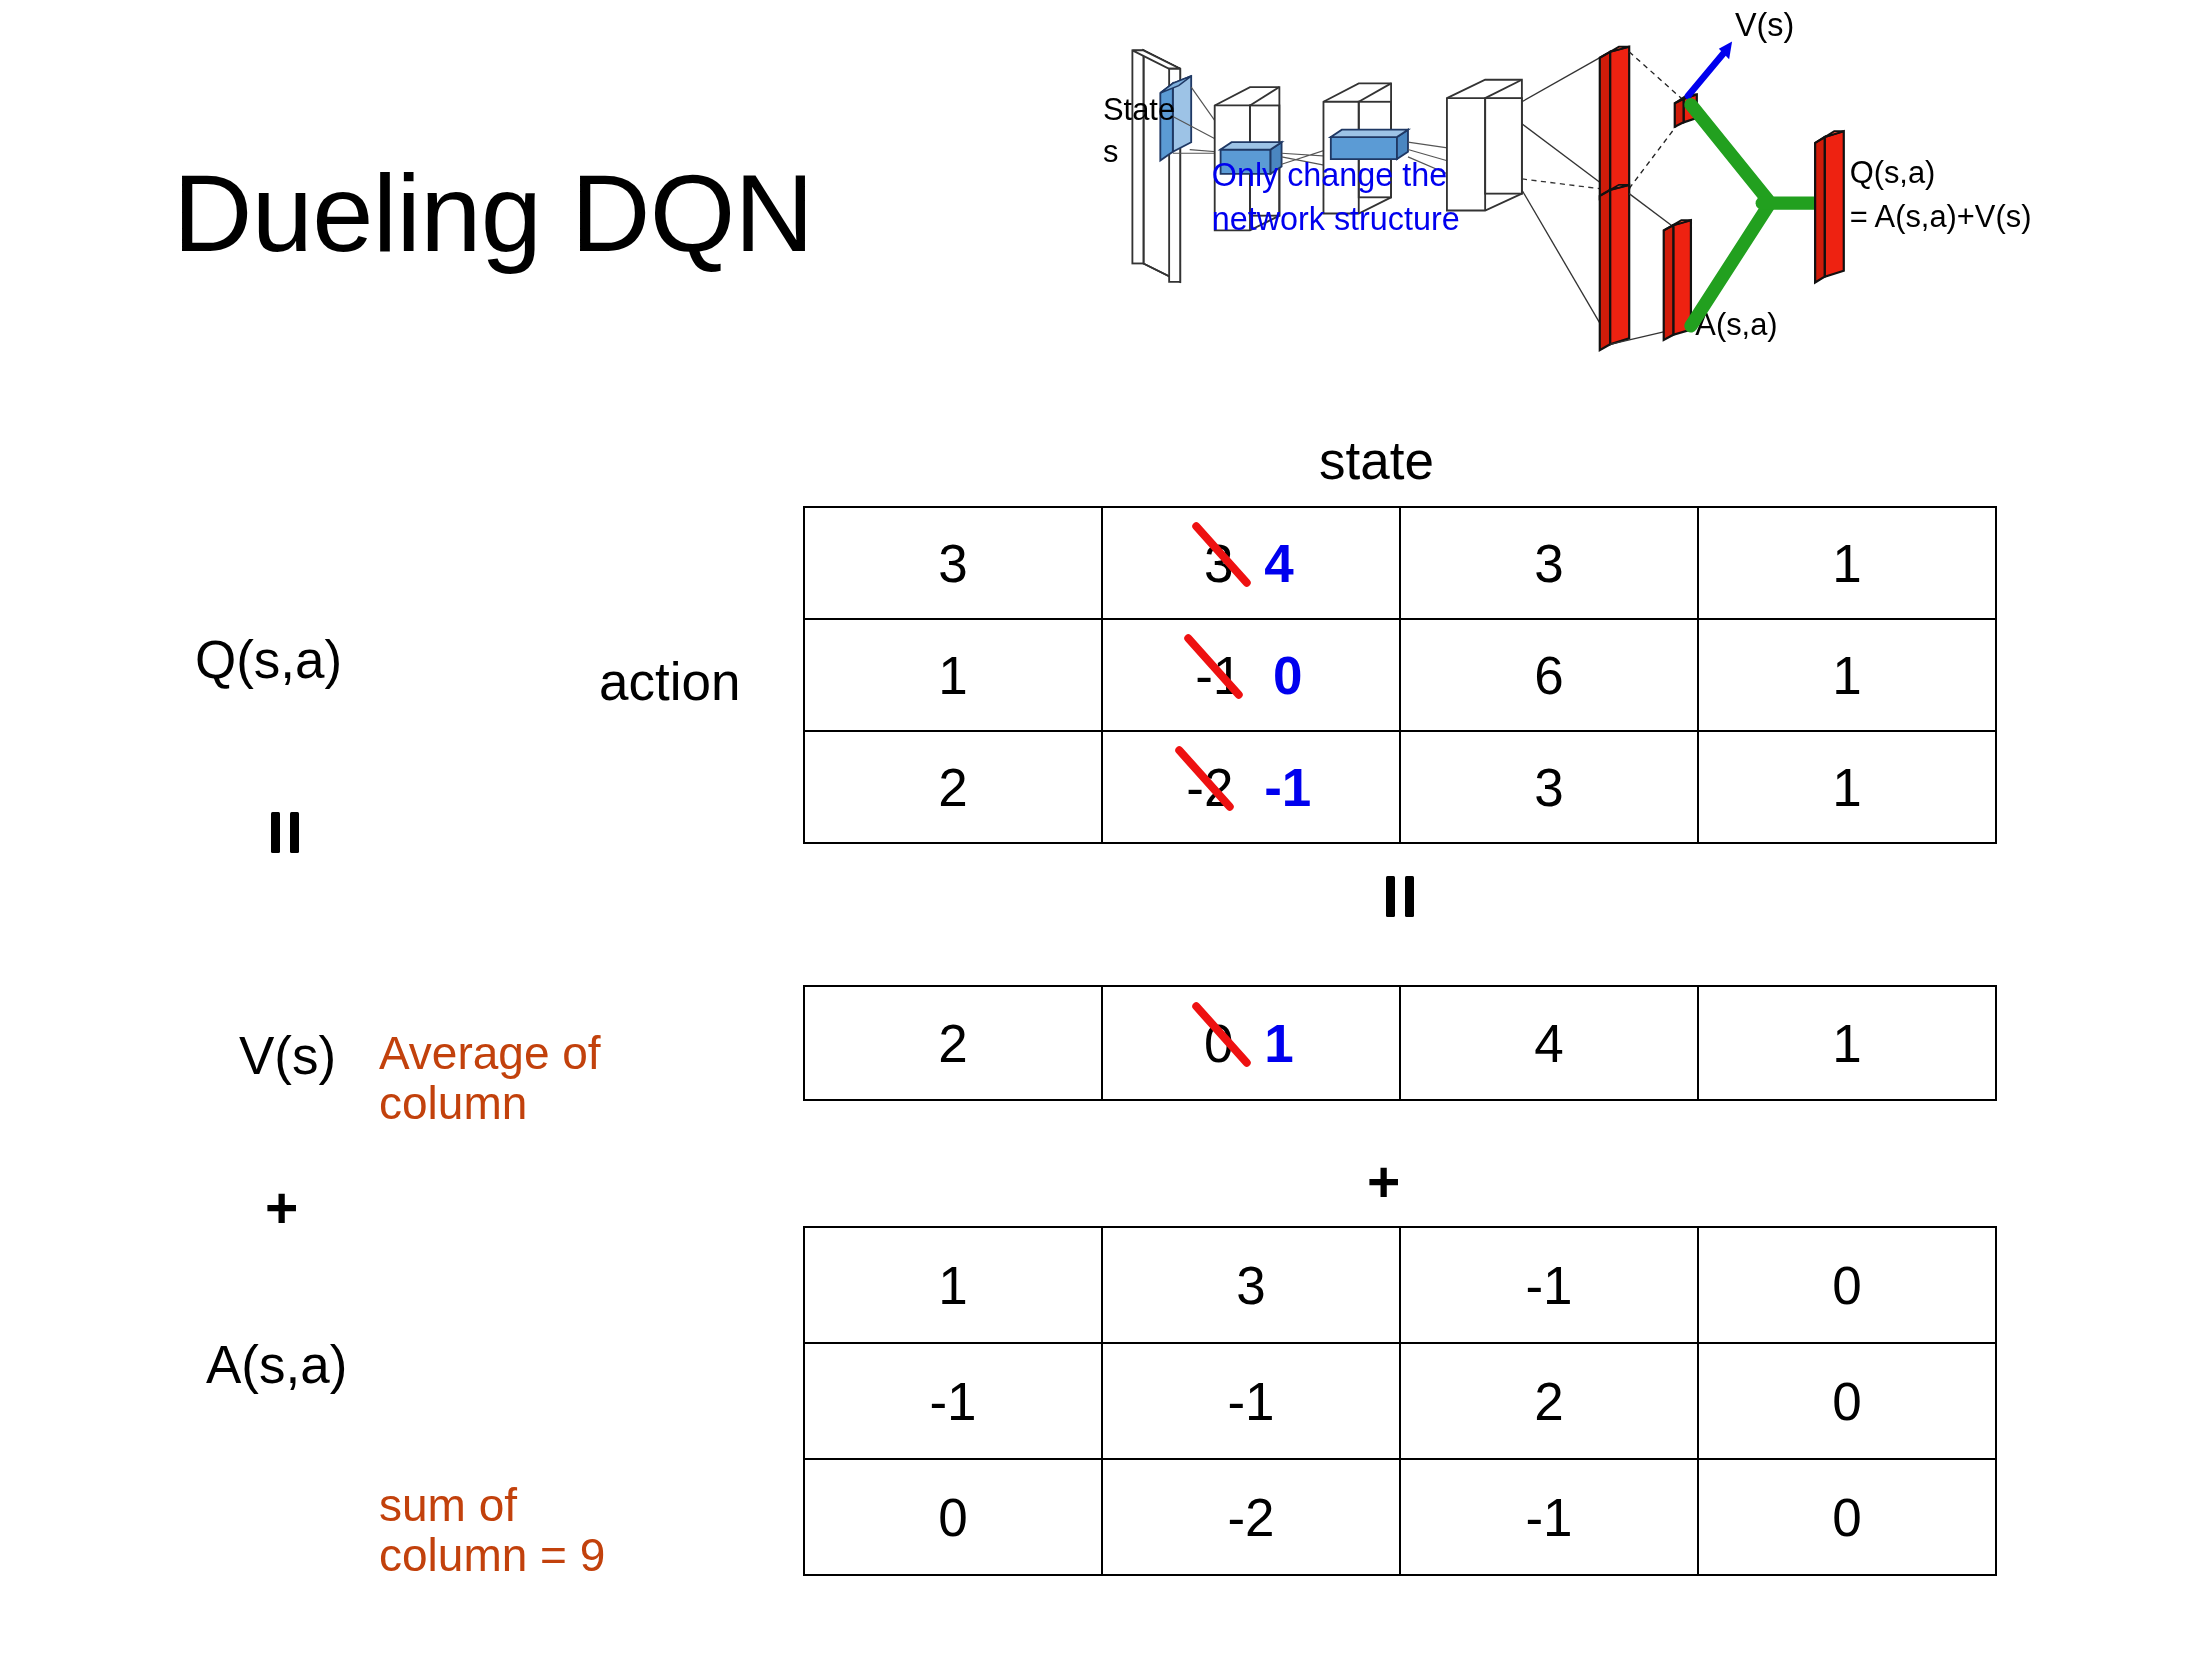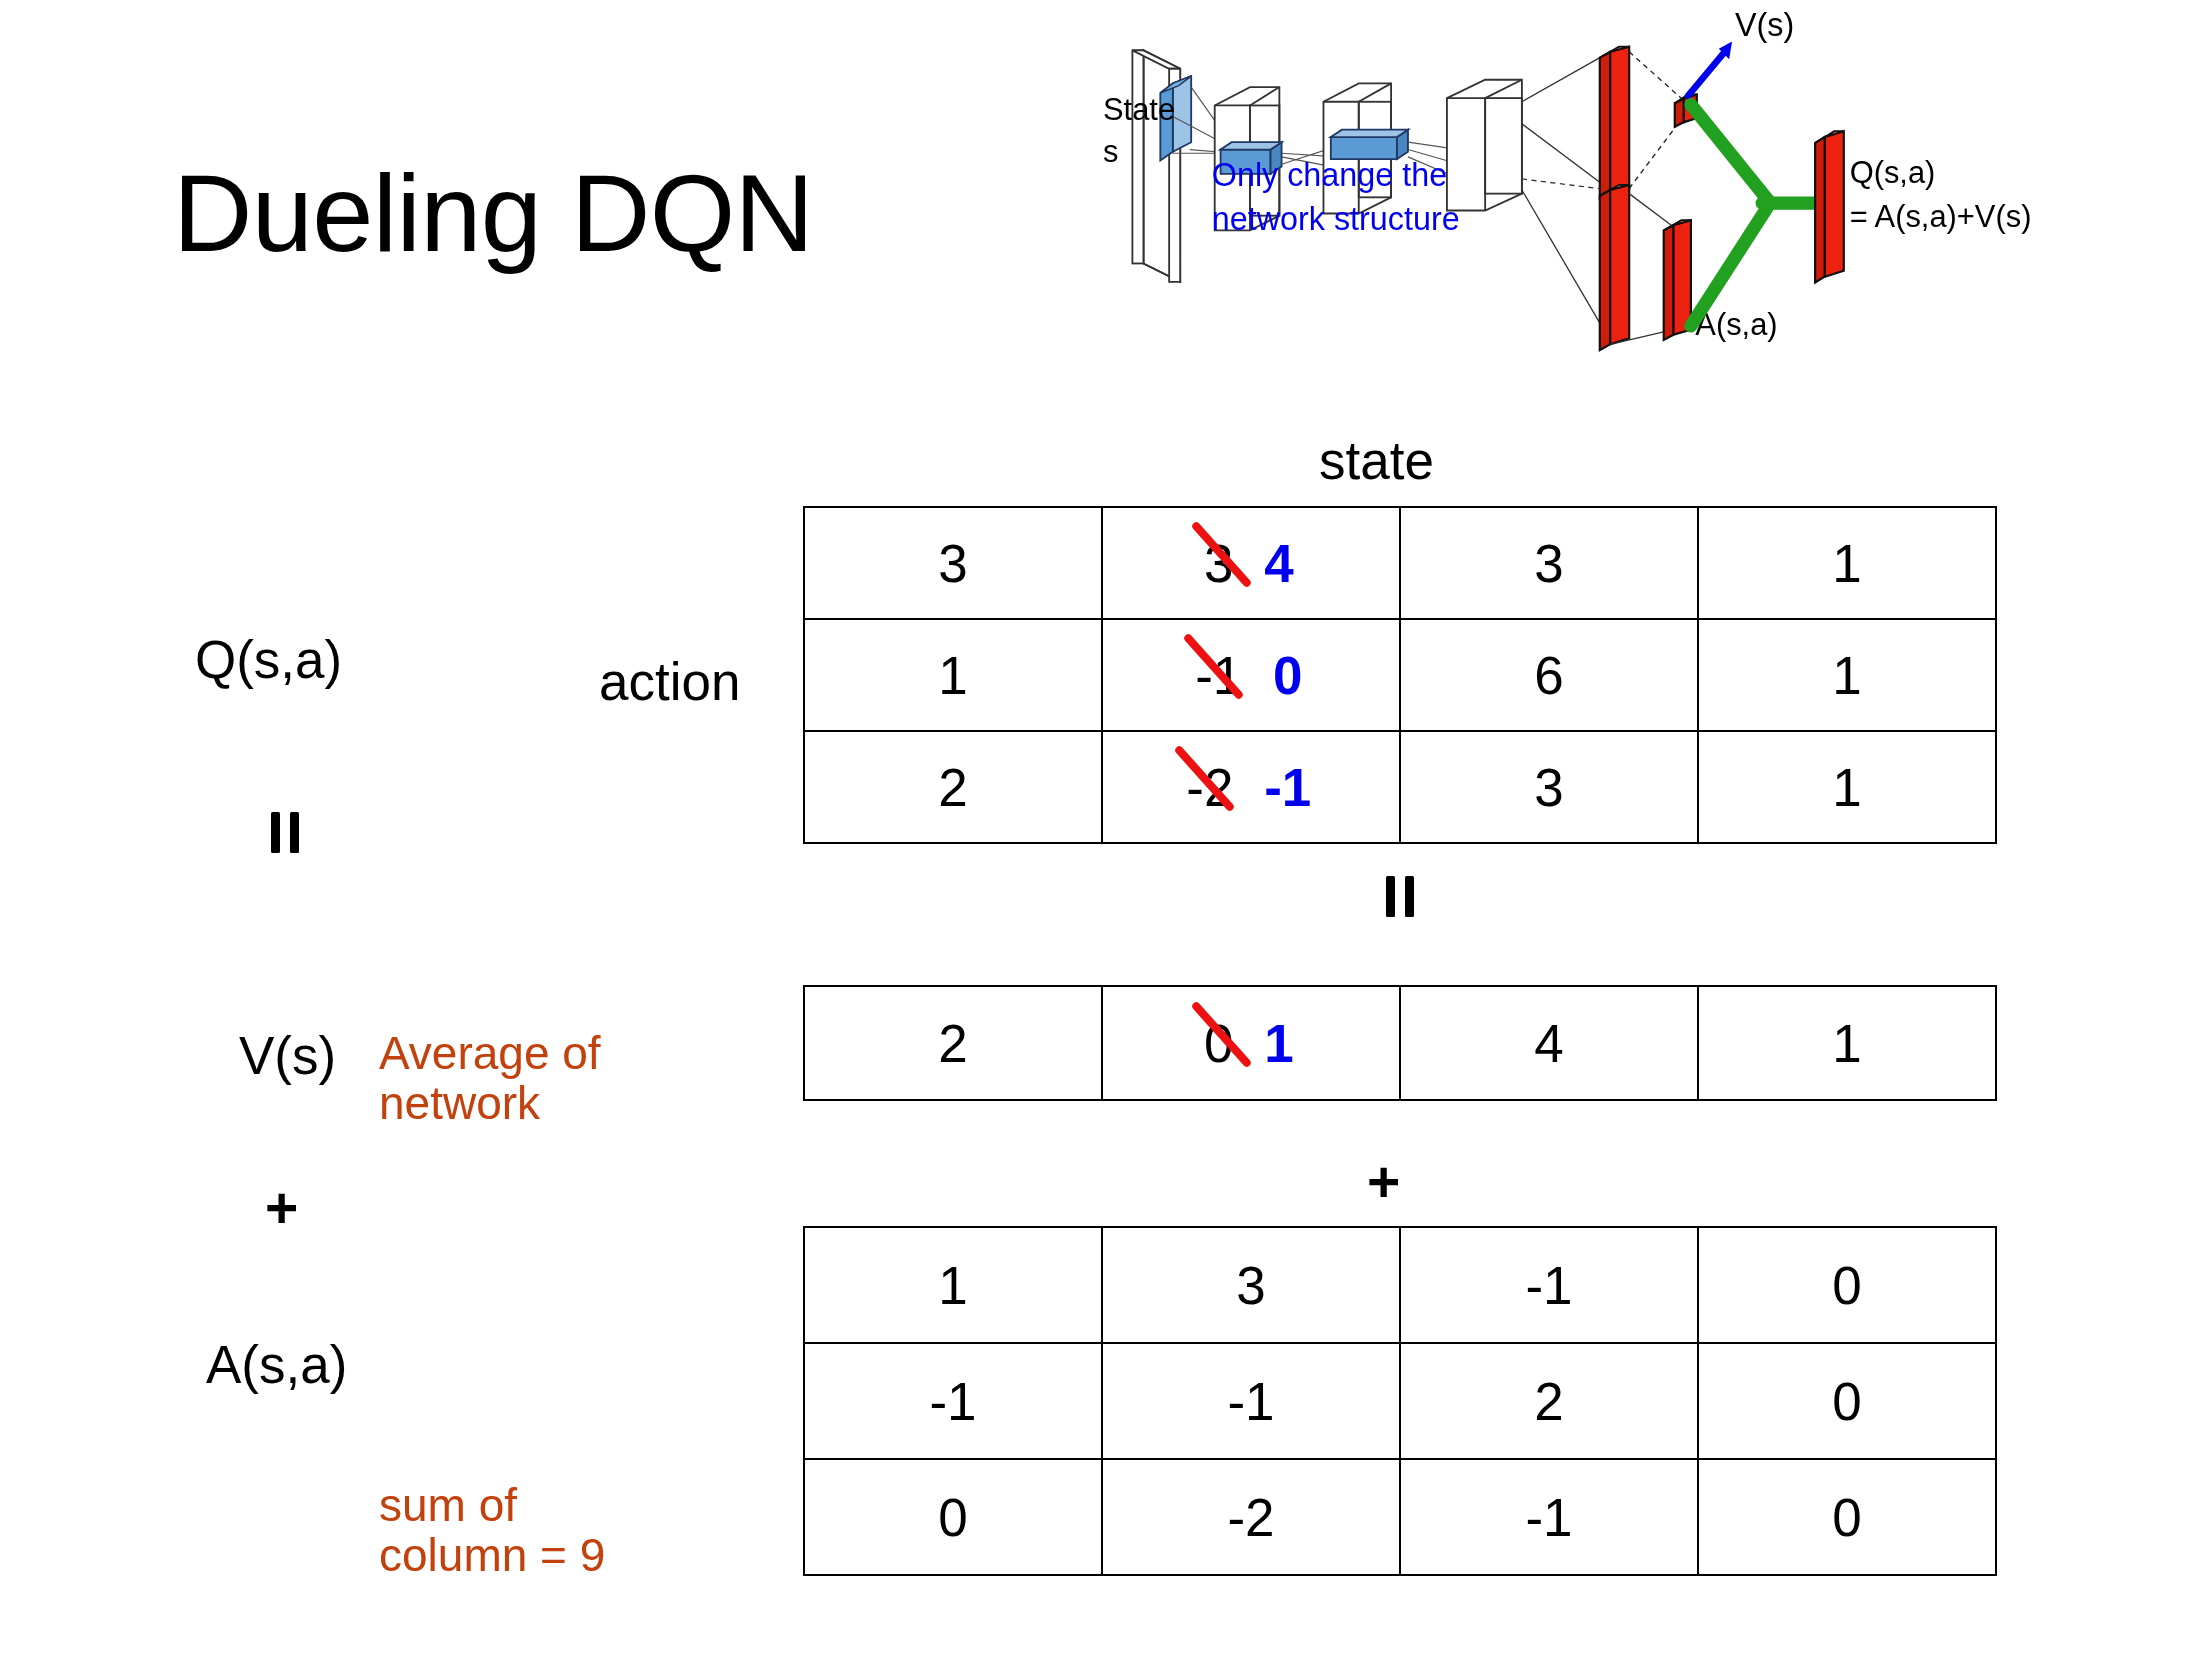--- a/index.html
+++ b/index.html
@@ -179,21 +179,21 @@
 
 <div class="abs eqrot" id="eq-left">
   <i></i>
     <i></i>
 </div>
 
 <div class="abs side-label" id="label-v">V(s)</div>
 
 <div class="abs blue-note" id="note-avg">
   <div>Average of</div>
-  <div>network</div>
+  <div>column</div>
 </div>
 
 <div class="abs plus" id="plus-left">+</div>
 
 <div class="abs side-label" id="label-a">A(s,a)</div>
 
 <div class="abs blue-note" id="note-sum">
   <div>sum of</div>
   <div>column = 9</div>
 </div>

